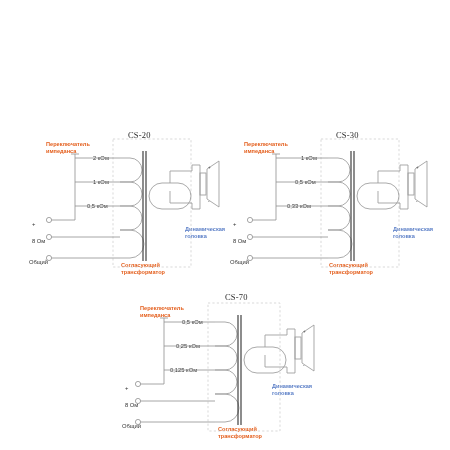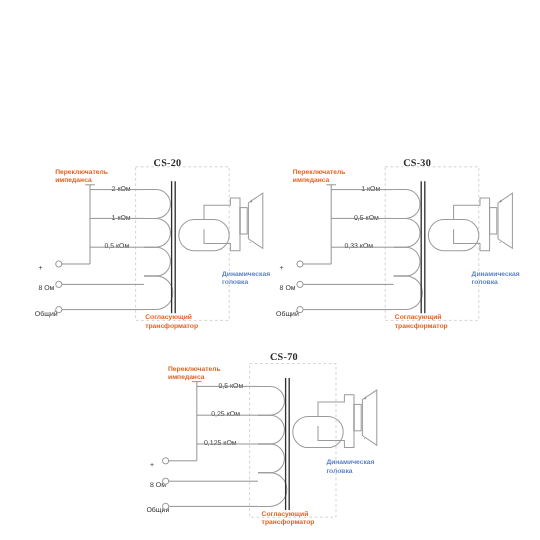--- a/index.html
+++ b/index.html
@@ -10,21 +10,21 @@
     overflow:hidden;
     position:relative;
   }
   #canvas{position:relative;width:450px;height:450px;}
 
   .diagram{position:absolute;}
 
   .title{
     position:absolute;
     font-family:"Liberation Serif",serif;
-    font-weight:bold;
+    font-weight:normal;
     font-size:8.5px;
     color:#2b2b2b;
     white-space:nowrap;
     letter-spacing:.2px;
   }
 
   .lbl-orange{
     position:absolute;
     color:#e4601f;
     font-size:5.6px;

